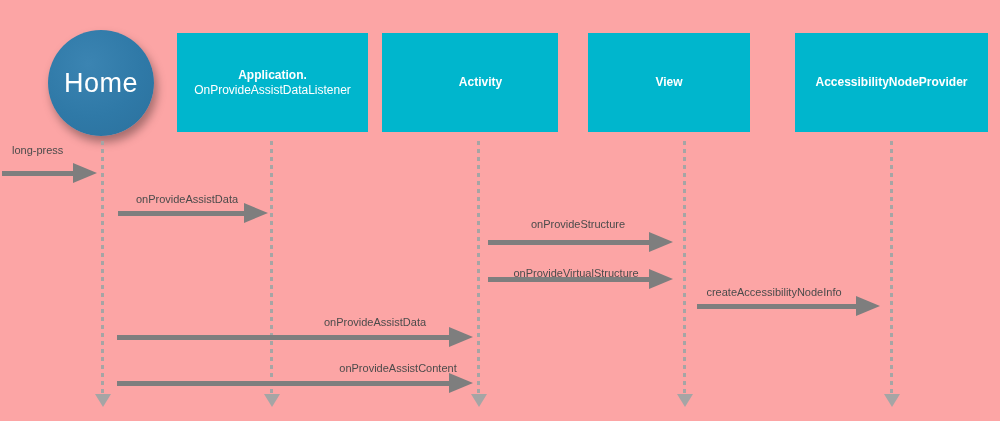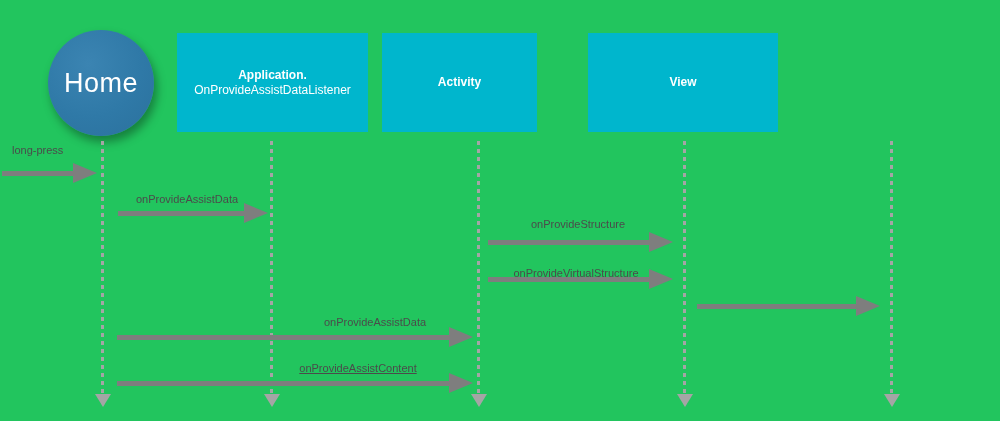--- a/index.html
+++ b/index.html
@@ -5,21 +5,21 @@
   html, body {
     margin: 0;
     padding: 0;
     background: #ffffff;
     font-family: "Liberation Sans", sans-serif;
   }
   .canvas {
     position: relative;
     width: 1000px;
     height: 421px;
-    background: #22c55e;
+    background: #fca5a5;
     overflow: hidden;
   }
 
   
   .actor-circle {
     position: absolute;
     left: 48px; top: 30px;
     width: 106px; height: 106px;
     border-radius: 50%;
     background: radial-gradient(circle at 38% 32%, #3b84b2 0%, #2f79a7 55%, #2b719d 100%);
@@ -50,22 +50,22 @@
     font-size: 12px;
     font-weight: 700;
     line-height: 15px;
   }
   .actor-box .box-subtitle {
     font-size: 12px;
     font-weight: 400;
     line-height: 15px;
   }
   #box-application { left: 177px; width: 191px; align-items: center; }
-  #box-activity    { left: 382px; width: 155px; }
-  #box-view        { left: 588px; width: 190px; }
+  #box-activity    { left: 382px; width: 155px; padding-left: 21px; }
+  #box-view        { left: 588px; width: 162px; }
   #box-anp         { left: 795px; width: 193px; }
 
   
   .lifeline {
     position: absolute;
     top: 141px;
     width: 3px;
     height: 254px;
     background: repeating-linear-gradient(
       to bottom,
@@ -119,20 +119,23 @@
   </div>
 
   <div class="actor-box" id="box-activity">
     <div class="box-title">Activity</div>
   </div>
 
   <div class="actor-box" id="box-view">
     <div class="box-title">View</div>
   </div>
 
+  <div class="actor-box" id="box-anp">
+    <div class="box-title">AccessibilityNodeProvider</div>
+  </div>
 
   <div class="lifeline" style="left:101px;">
     <div class="lifeline-arrowhead"></div>
   </div>
   <div class="lifeline" style="left:270px;">
     <div class="lifeline-arrowhead"></div>
   </div>
   <div class="lifeline" style="left:477px;">
     <div class="lifeline-arrowhead"></div>
   </div>
@@ -152,24 +155,25 @@
   <div class="msg-head" style="left:244px; top:203px;"></div>
 
   <span class="msg-label centered" style="left:578px; top:218px;">onProvideStructure</span>
   <div class="msg-line" style="left:488px; top:240px; width:161px;"></div>
   <div class="msg-head" style="left:649px; top:232px;"></div>
 
   <span class="msg-label centered" style="left:576px; top:267px;">onProvideVirtualStructure</span>
   <div class="msg-line" style="left:488px; top:277px; width:161px;"></div>
   <div class="msg-head" style="left:649px; top:269px;"></div>
 
+  <span class="msg-label centered" style="left:774px; top:286px;">createAccessibilityNodeInfo</span>
   <div class="msg-line" style="left:697px; top:304px; width:159px;"></div>
   <div class="msg-head" style="left:856px; top:296px;"></div>
 
   <span class="msg-label centered" style="left:375px; top:316px;">onProvideAssistData</span>
   <div class="msg-line" style="left:117px; top:335px; width:332px;"></div>
   <div class="msg-head" style="left:449px; top:327px;"></div>
 
-  <span class="msg-label centered" style="left:358px; top:362px;text-decoration:underline;">onProvideAssistContent</span>
+  <span class="msg-label centered" style="left:398px; top:362px;">onProvideAssistContent</span>
   <div class="msg-line" style="left:117px; top:381px; width:332px;"></div>
   <div class="msg-head" style="left:449px; top:373px;"></div>
 
 </div>
 
 </body></html>

